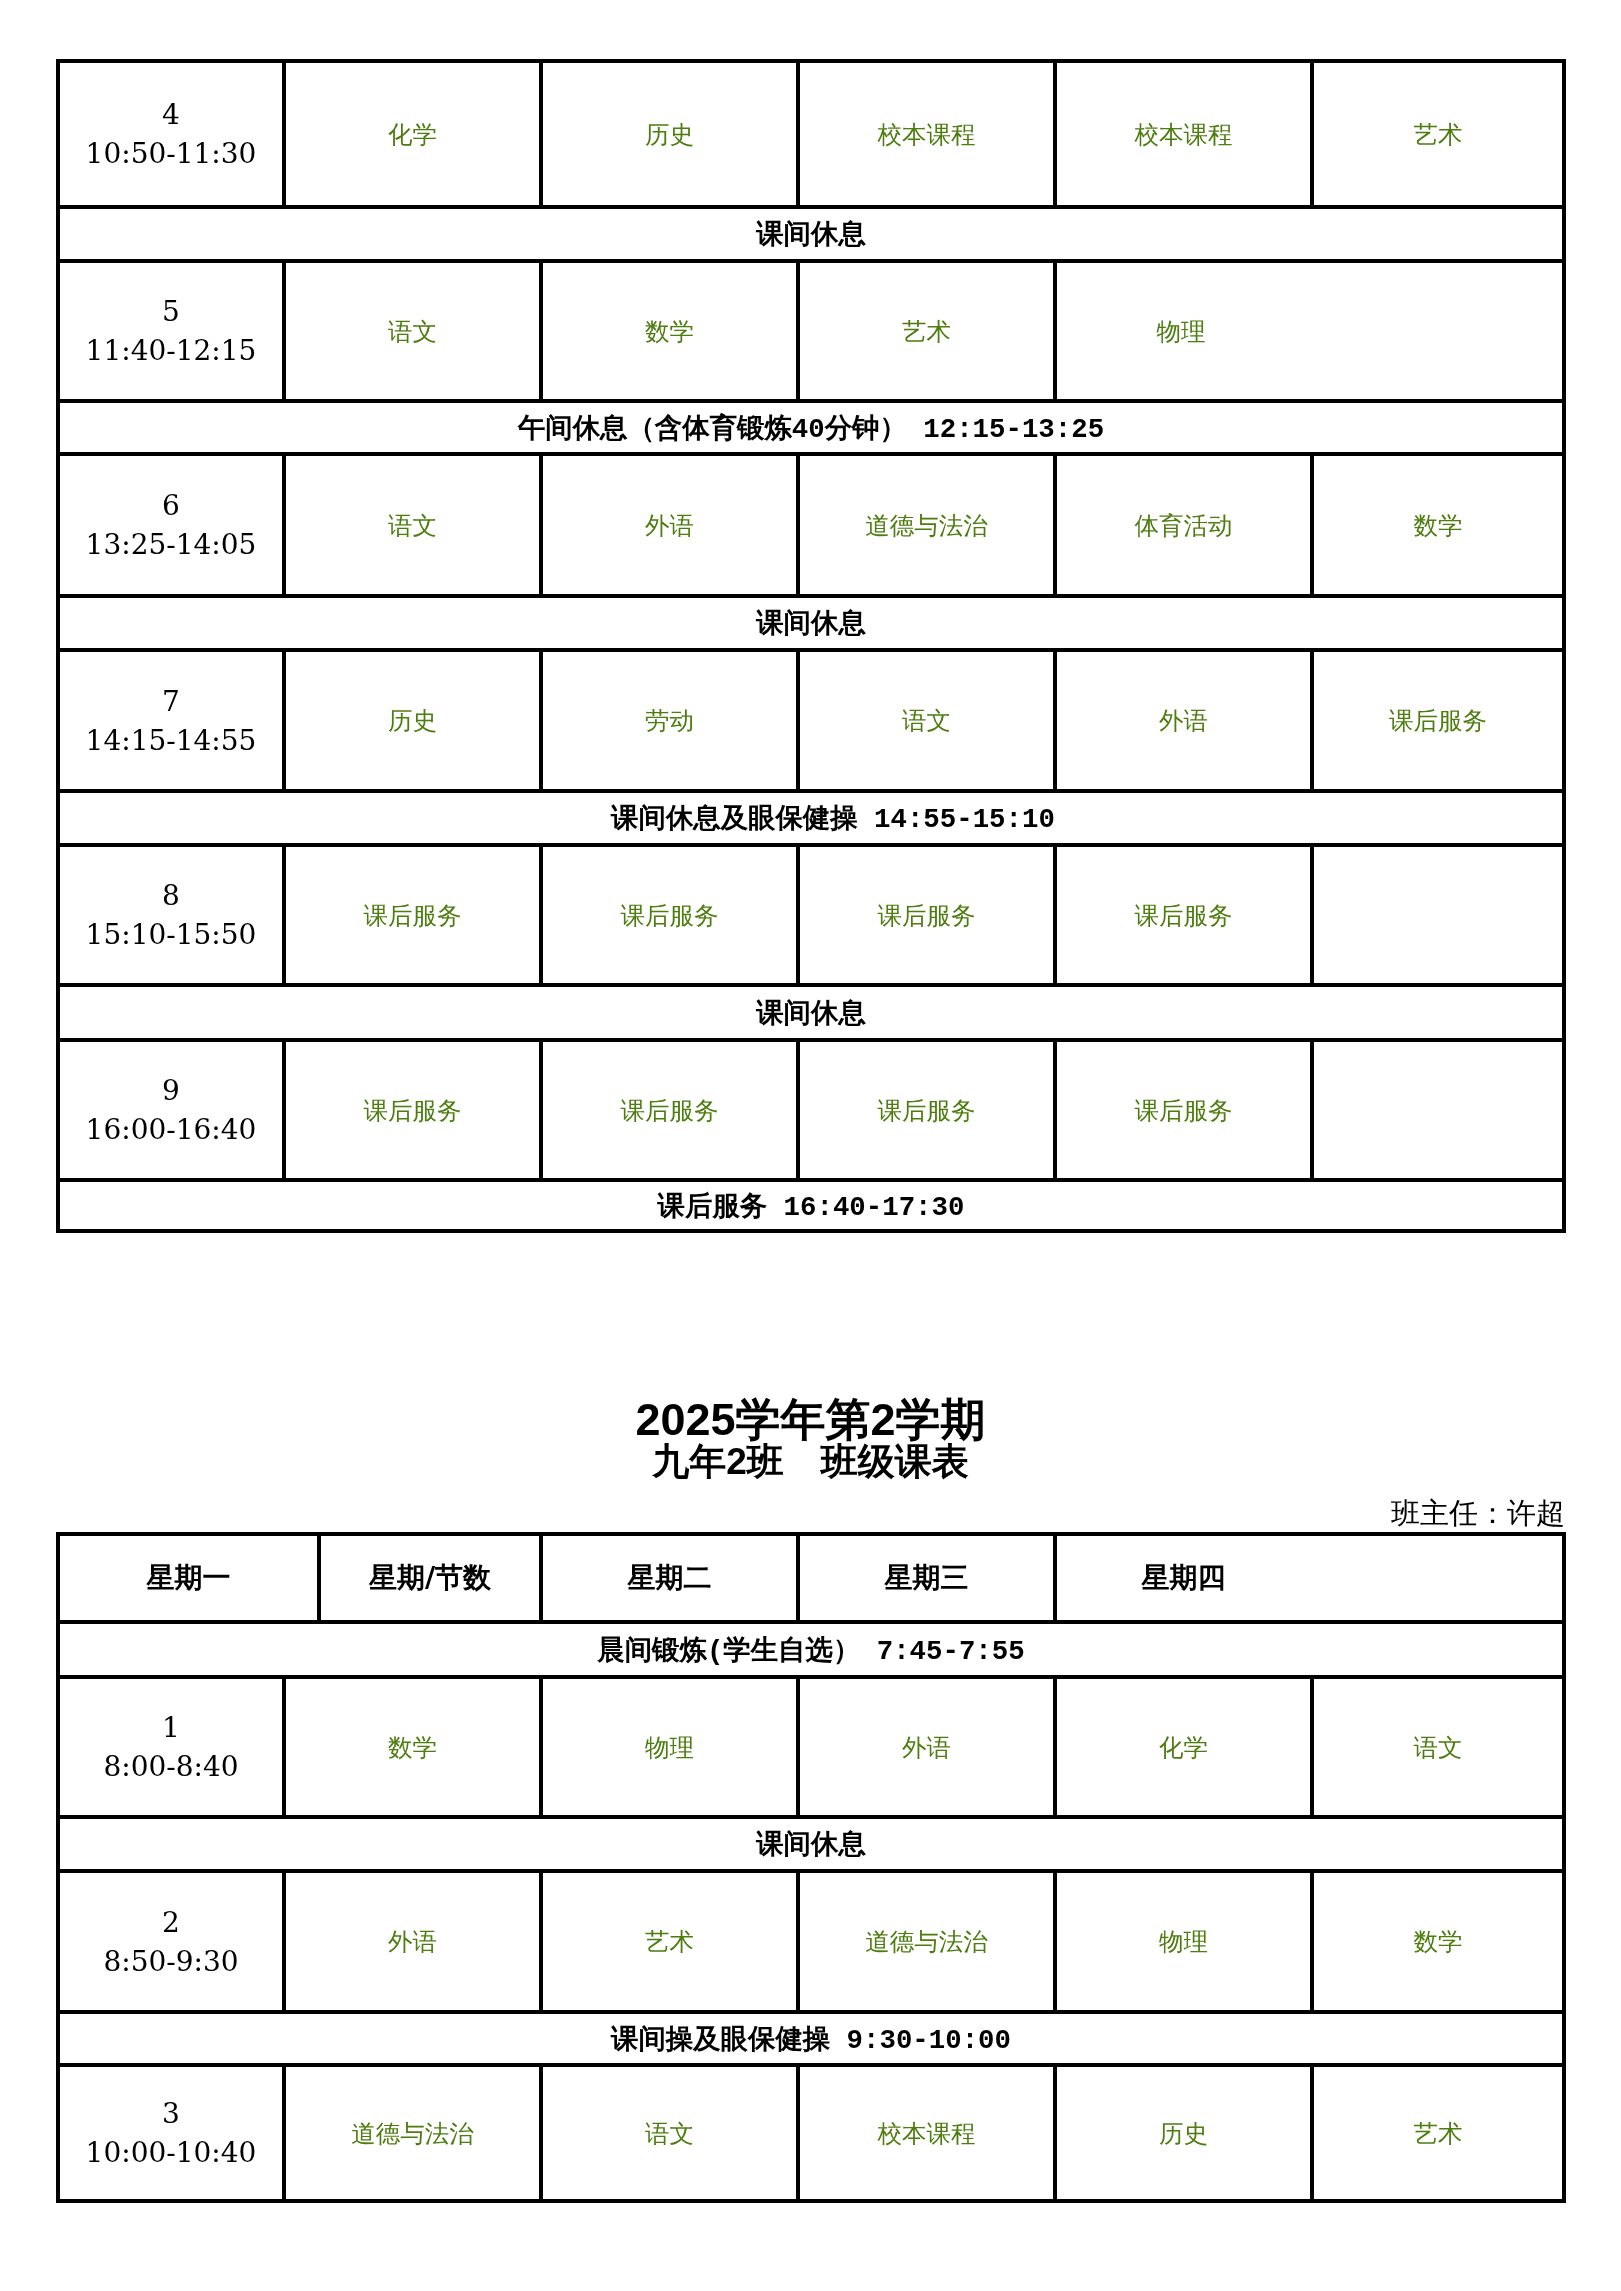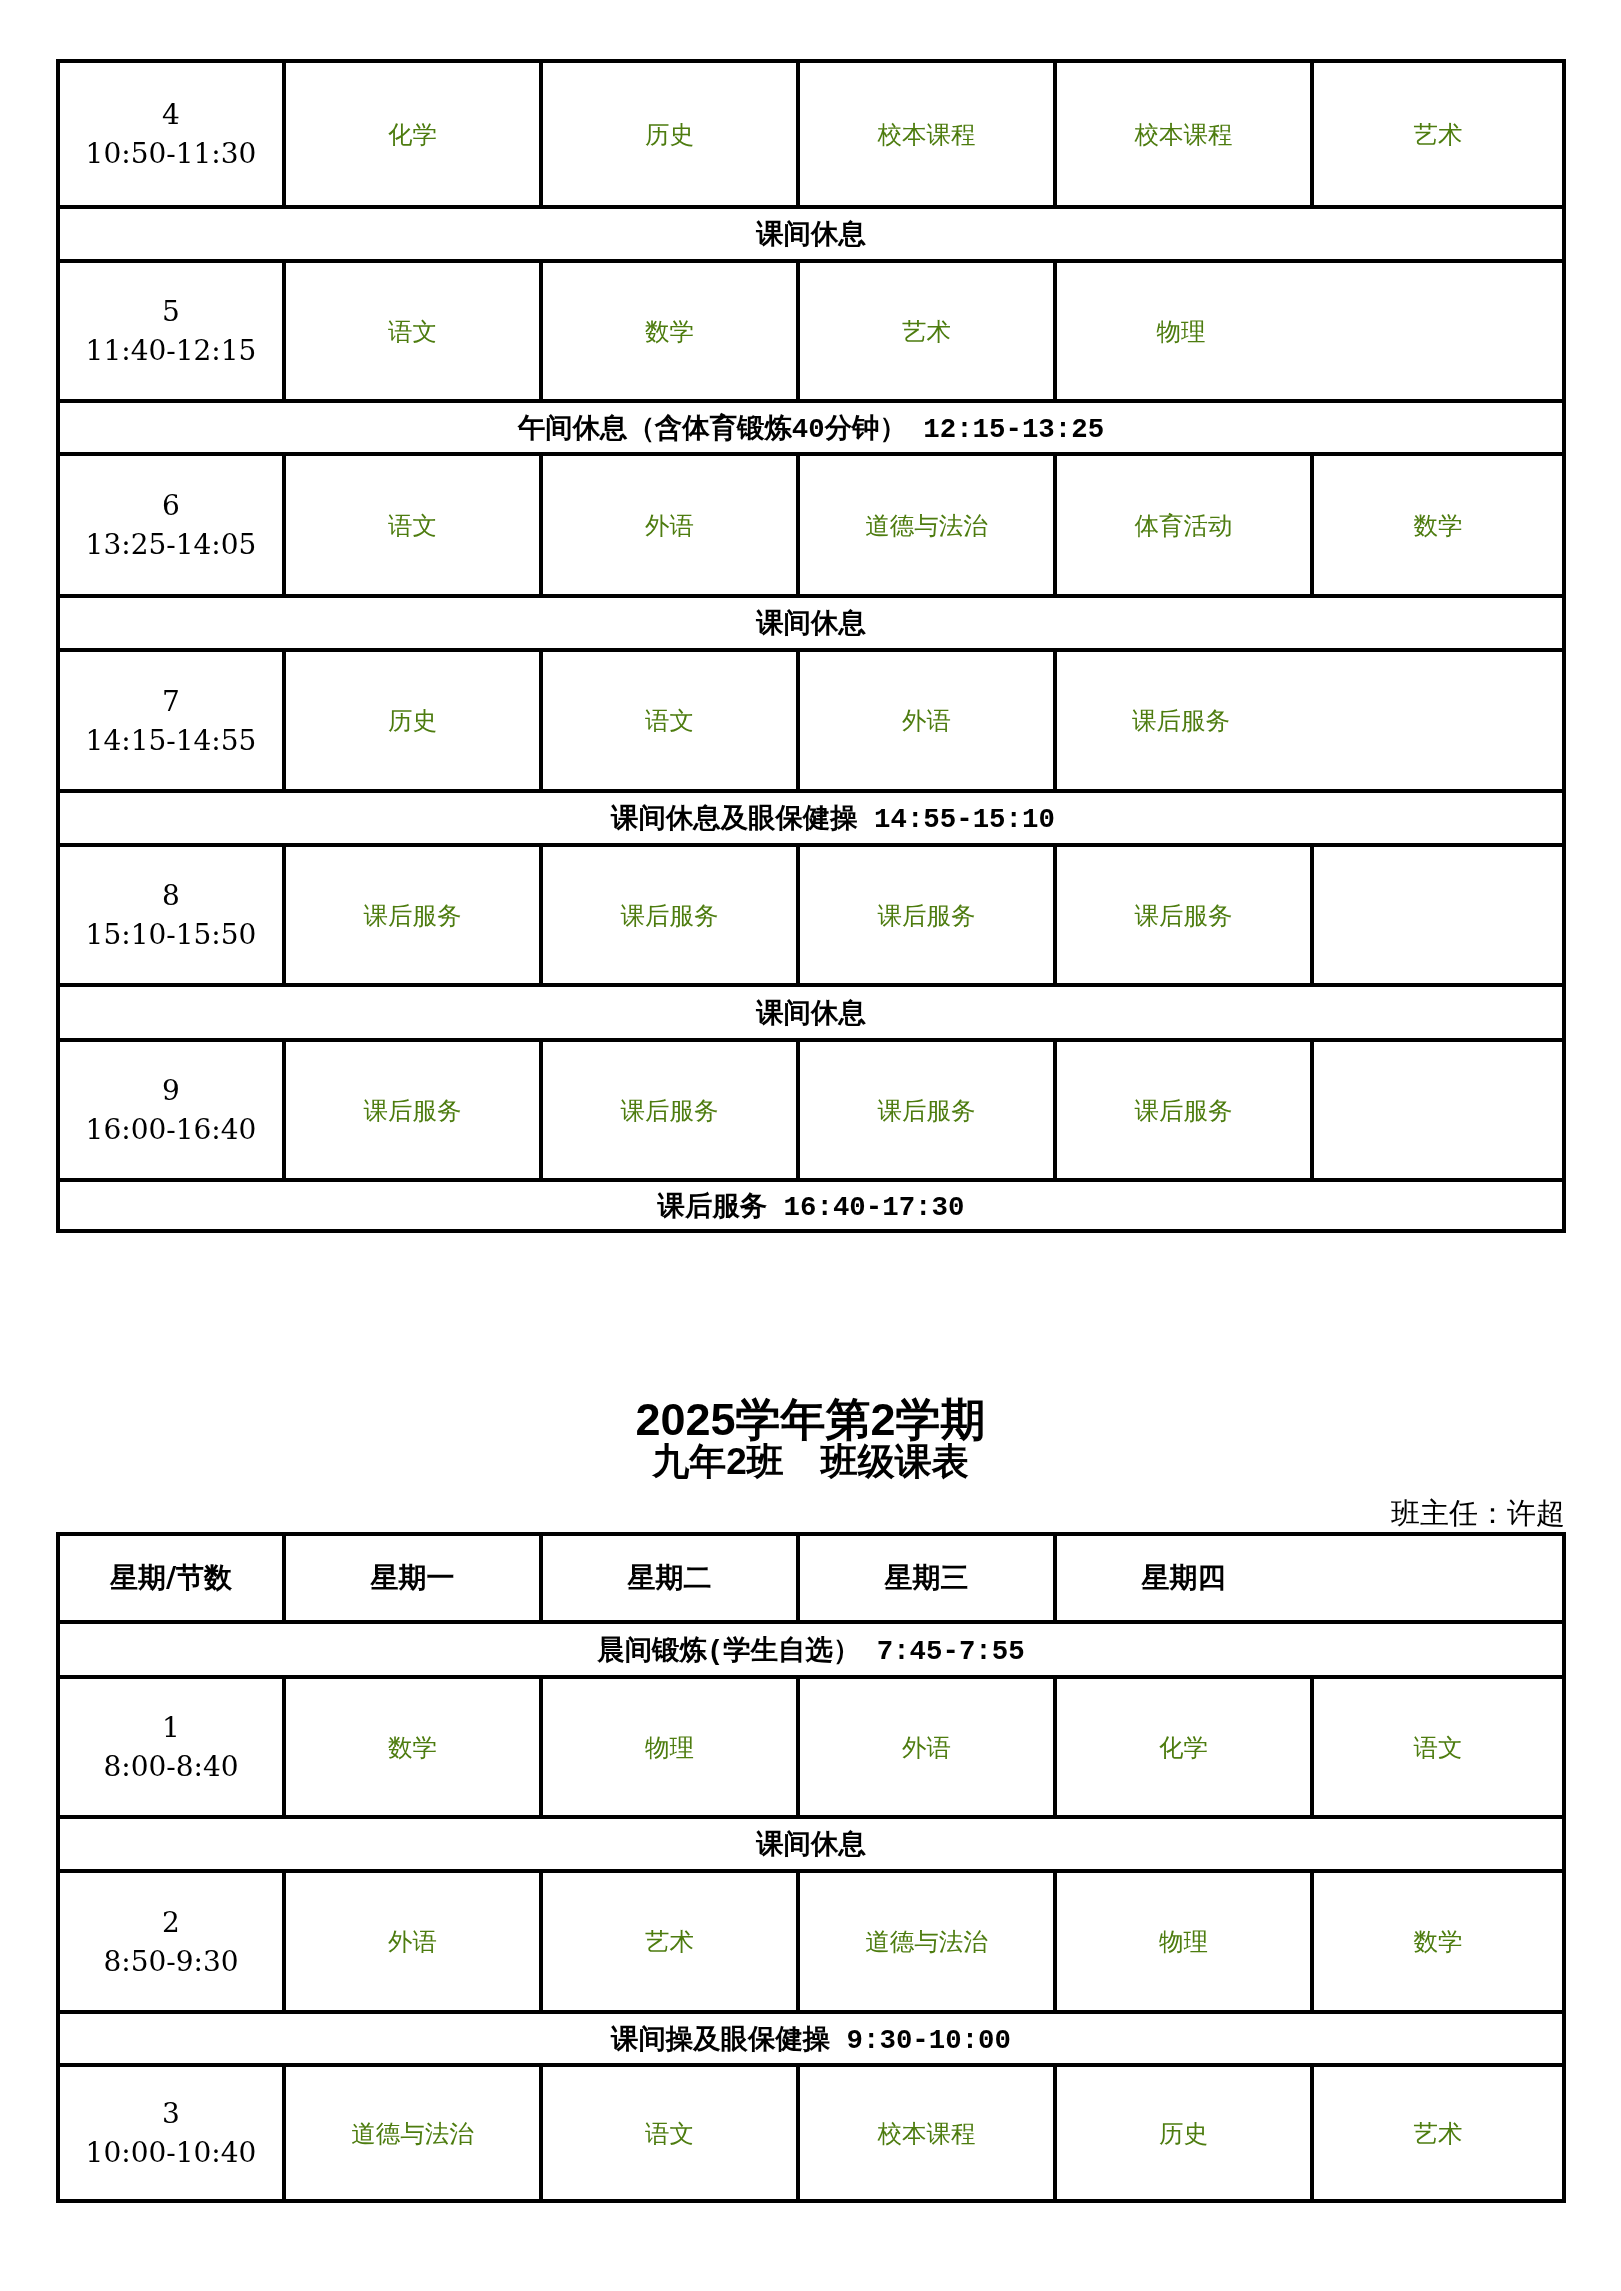--- a/index.html
+++ b/index.html
@@ -63,20 +63,21 @@
     </div>
     <div class="row" style="height: 54px;">
       <div class="cell brk">课间休息</div>
     </div>
     <div class="row" style="height: 141px;">
       <div class="cell c0 period">
         <span>7</span>
         <span>14:15-14:55</span>
       </div>
       <div class="cell c subj">历史</div>
+      <div class="cell c subj">劳动</div>
       <div class="cell c subj">语文</div>
       <div class="cell c subj">外语</div>
       <div class="cell c subj last">课后服务</div>
     </div>
     <div class="row" style="height: 54px; padding-left: 44px;">
       <div class="cell brk">课间休息及眼保健操 14:55-15:10</div>
     </div>
     <div class="row" style="height: 140px;">
       <div class="cell c0 period">
         <span>8</span>
@@ -106,22 +107,22 @@
       <div class="cell brk">课后服务 16:40-17:30</div>
     </div>
   </div>
 
 <div class="title" style="top:1345px;font-size:45px;margin-top:45px;">2025学年第2学期</div>
 <div class="title" style="top:1437px;font-size:37px;">九年2班　班级课表</div>
 <div class="teacher">班主任：许超</div>
 
 <div class="tbl" id="t2" style="top:1532px;">
   <div class="row hdr" style="height:84px;" id="hdr">
+      <div class="cell c">星期一</div>
       <div class="cell c0">星期/节数</div>
-      <div class="cell c">星期一</div>
       <div class="cell c">星期二</div>
       <div class="cell c">星期三</div>
       <div class="cell c">星期四</div>
     </div>
 <div class="row" style="height: 55px;">
       <div class="cell brk">晨间锻炼(学生自选） 7:45-7:55</div>
     </div>
     <div class="row" style="height: 140px;">
       <div class="cell c0 period">
         <span>1</span>

